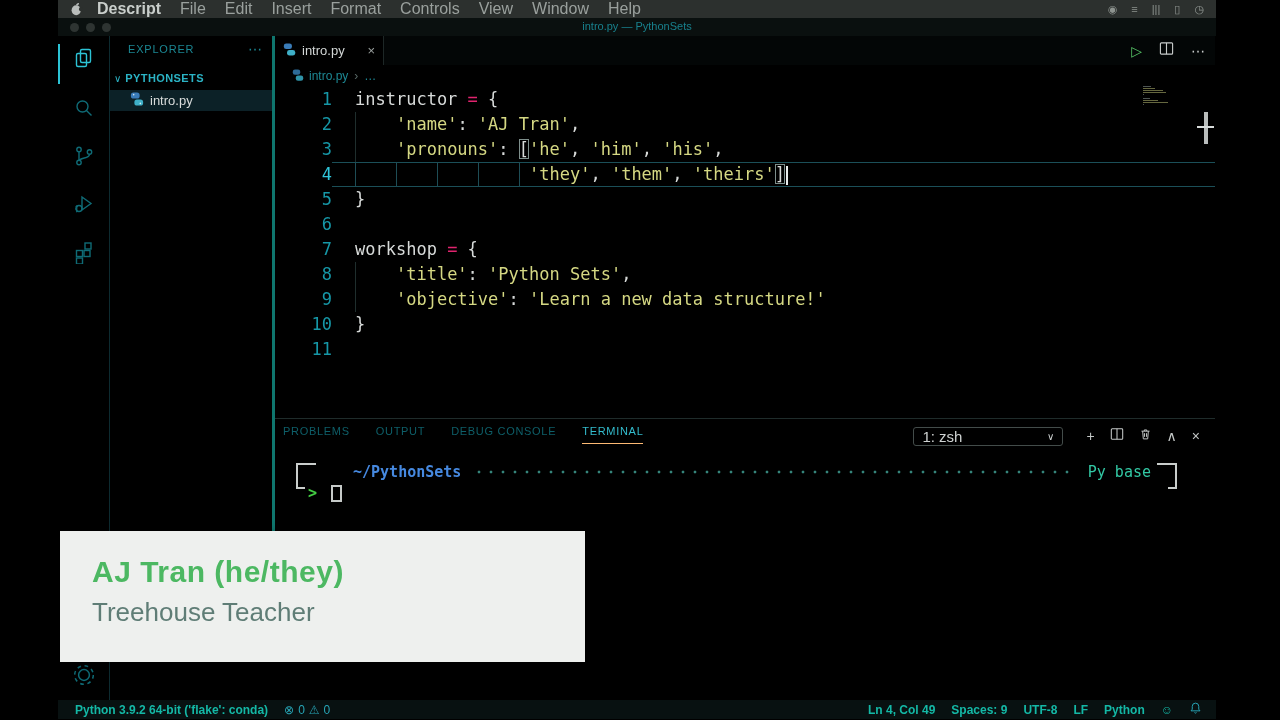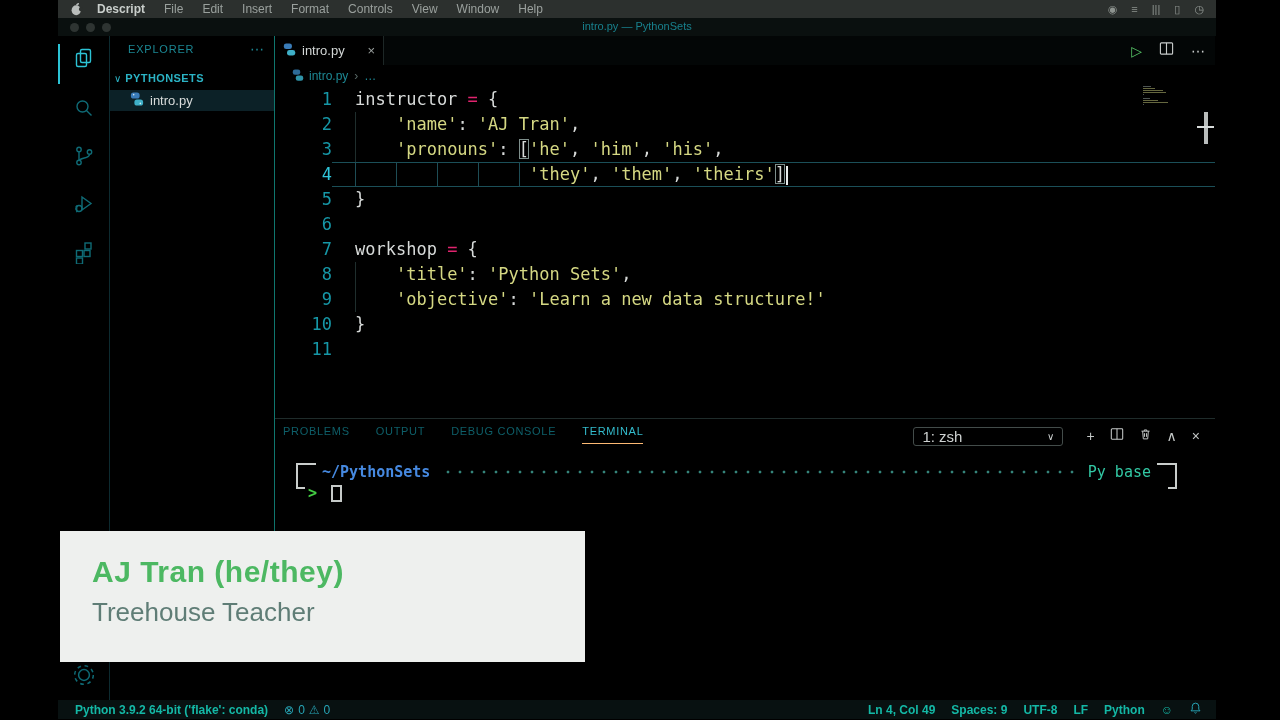--- a/index.html
+++ b/index.html
@@ -4,21 +4,21 @@
 <style>
   * { margin:0; padding:0; box-sizing:border-box; }
   html,body { width:1280px; height:720px; background:#000; overflow:hidden; }
   body { font-family:"Liberation Sans", sans-serif; }
   .screen { position:relative; width:1280px; height:720px; background:#000; }
 
   
   .menubar { position:absolute; left:58px; top:0; width:1158px; height:18px;
     background:#2c302e; display:flex; align-items:center; padding:0 12px; }
   .menubar .apple { margin-right:14px; display:flex; align-items:center; }
-  .menu-item { color:#9aa09d; font-size:12px; margin-right:19px; }
+  .menu-item { color:#9aa09d; font-size:16px; margin-right:19px; }
   .menu-item.app { color:#c9cecb; font-weight:bold; }
   .menubar-right { margin-left:auto; display:flex; gap:14px; align-items:center; }
   .mb-icon { color:#8d938f; font-size:11px; line-height:18px; }
 
   
   .titlebar { position:absolute; left:58px; top:18px; width:1158px; height:18px;
     background:#0a100f; }
   .traffic { position:absolute; top:5px; width:9px; height:9px; border-radius:50%;
     background:#2e3432; }
   .t1{left:12px;} .t2{left:28px;} .t3{left:44px;}
@@ -28,21 +28,21 @@
   
   .activitybar { position:absolute; left:58px; top:36px; width:52px; height:664px;
     background:#000; border-right:1px solid #0d2b30; }
   .ab-icon { position:absolute; left:14px; width:24px; height:24px; }
   .ab-icon svg { stroke:#0f6b76; fill:none; stroke-width:1.4; }
   .ab-icon.active svg { stroke:#2cc3d5; }
   .ab-active-border { position:absolute; left:0; top:8px; width:2px; height:40px; background:#2cc3d5; }
 
   
   .sidebar { position:absolute; left:110px; top:36px; width:165px; height:556px;
-    background:#000; border-right:1px solid #0f766e; }
+    background:#000; border-right:3px solid #0f766e; }
   .sb-header { display:flex; align-items:center; height:26px; padding:0 10px 0 18px; }
   .sb-header .label { color:#1b8793; font-size:11px; letter-spacing:0.8px; }
   .sb-header .more { margin-left:auto; color:#1b8793; font-size:14px; }
   .sb-folder { display:flex; align-items:center; height:20px; padding-left:4px; margin-top:6px; }
   .sb-folder .chev { color:#2bb3c5; font-size:10px; margin-right:4px; }
   .sb-folder .label { color:#2bb3c5; font-size:11px; font-weight:bold; letter-spacing:0.4px; }
   .sb-file { display:flex; align-items:center; height:21px; padding-left:20px;
     background:#0c2127; margin-top:2px; }
   .sb-file .label { color:#d9dcdb; font-size:13px; margin-left:6px; }
   .sb-outline { position:absolute; left:0; bottom:11px; width:100%; height:20px;
@@ -96,21 +96,21 @@
   .shell-select { width:150px; height:19px; border:1px solid #434c4a; border-radius:3px;
     display:flex; align-items:center; padding:0 8px; margin-right:8px; }
   .shell-select .val { color:#ced2d1; font-size:15px; }
   .shell-select .chev { margin-left:auto; color:#ced2d1; font-size:10px; }
   .p-icon { color:#c4c8c7; font-size:14px; line-height:19px; }
   .p-icon svg { stroke:#c4c8c7; fill:none; stroke-width:1.2; }
 
   .term { position:absolute; left:0; top:42px; width:100%;
     font-family:"DejaVu Sans Mono", monospace; font-size:15px; }
   .term-row1 { position:absolute; left:21px; right:38px; top:0; height:22px;
-    display:flex; align-items:center; }
+    display:flex; align-items:center;padding-left:31px; }
   .lbracket { position:absolute; left:0px; top:2px; width:20px; height:24px;
     border-left:2px solid #c9cdcb; border-top:2px solid #c9cdcb; }
   .lbracket-arm { position:absolute; left:0px; top:26px; width:9px; height:2px; background:#c9cdcb; }
   .rbracket { position:absolute; right:0px; top:2px; width:20px; height:24px;
     border-right:2px solid #c9cdcb; border-top:2px solid #c9cdcb; }
   .rbracket-arm { position:absolute; right:0px; top:26px; width:9px; height:2px; background:#c9cdcb; }
   .term-path { color:#4689e0; font-weight:bold; margin-left:26px; }
   .term-dots { flex:1; height:22px; margin:0 12px;
     background-image:radial-gradient(circle, #35857b 1.2px, transparent 1.7px);
     background-size:12px 22px; background-position:0 center; }

